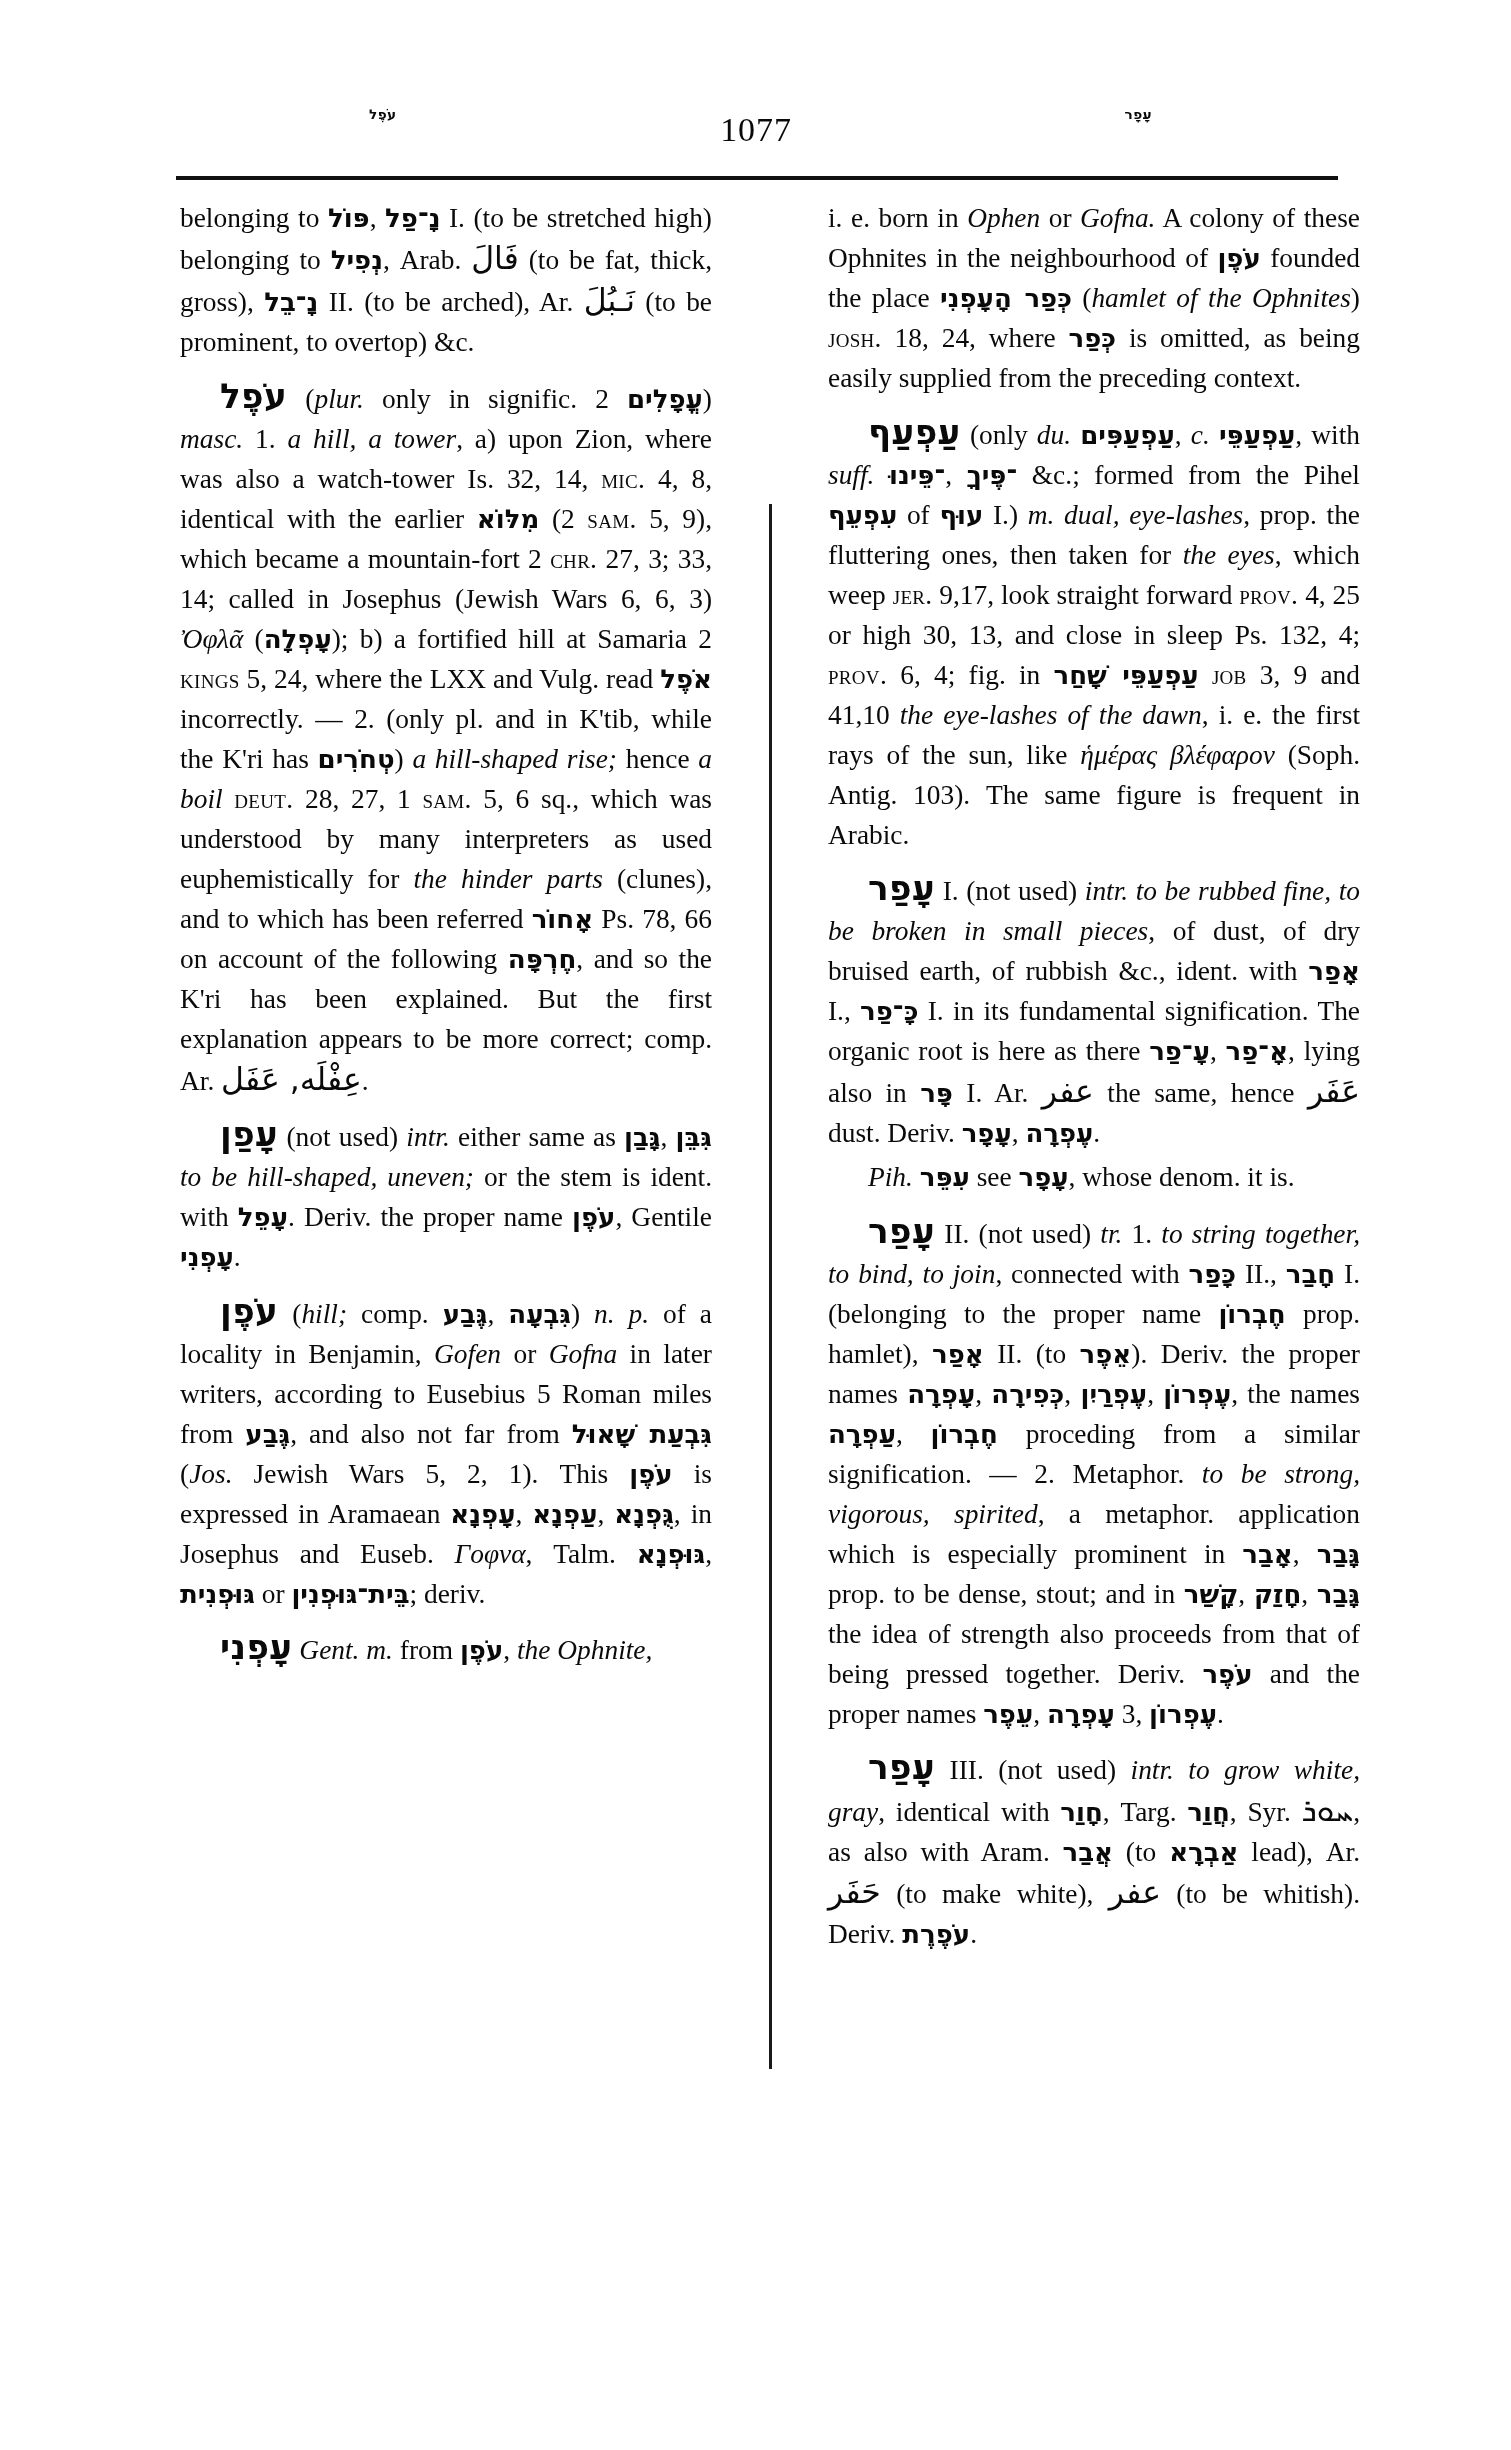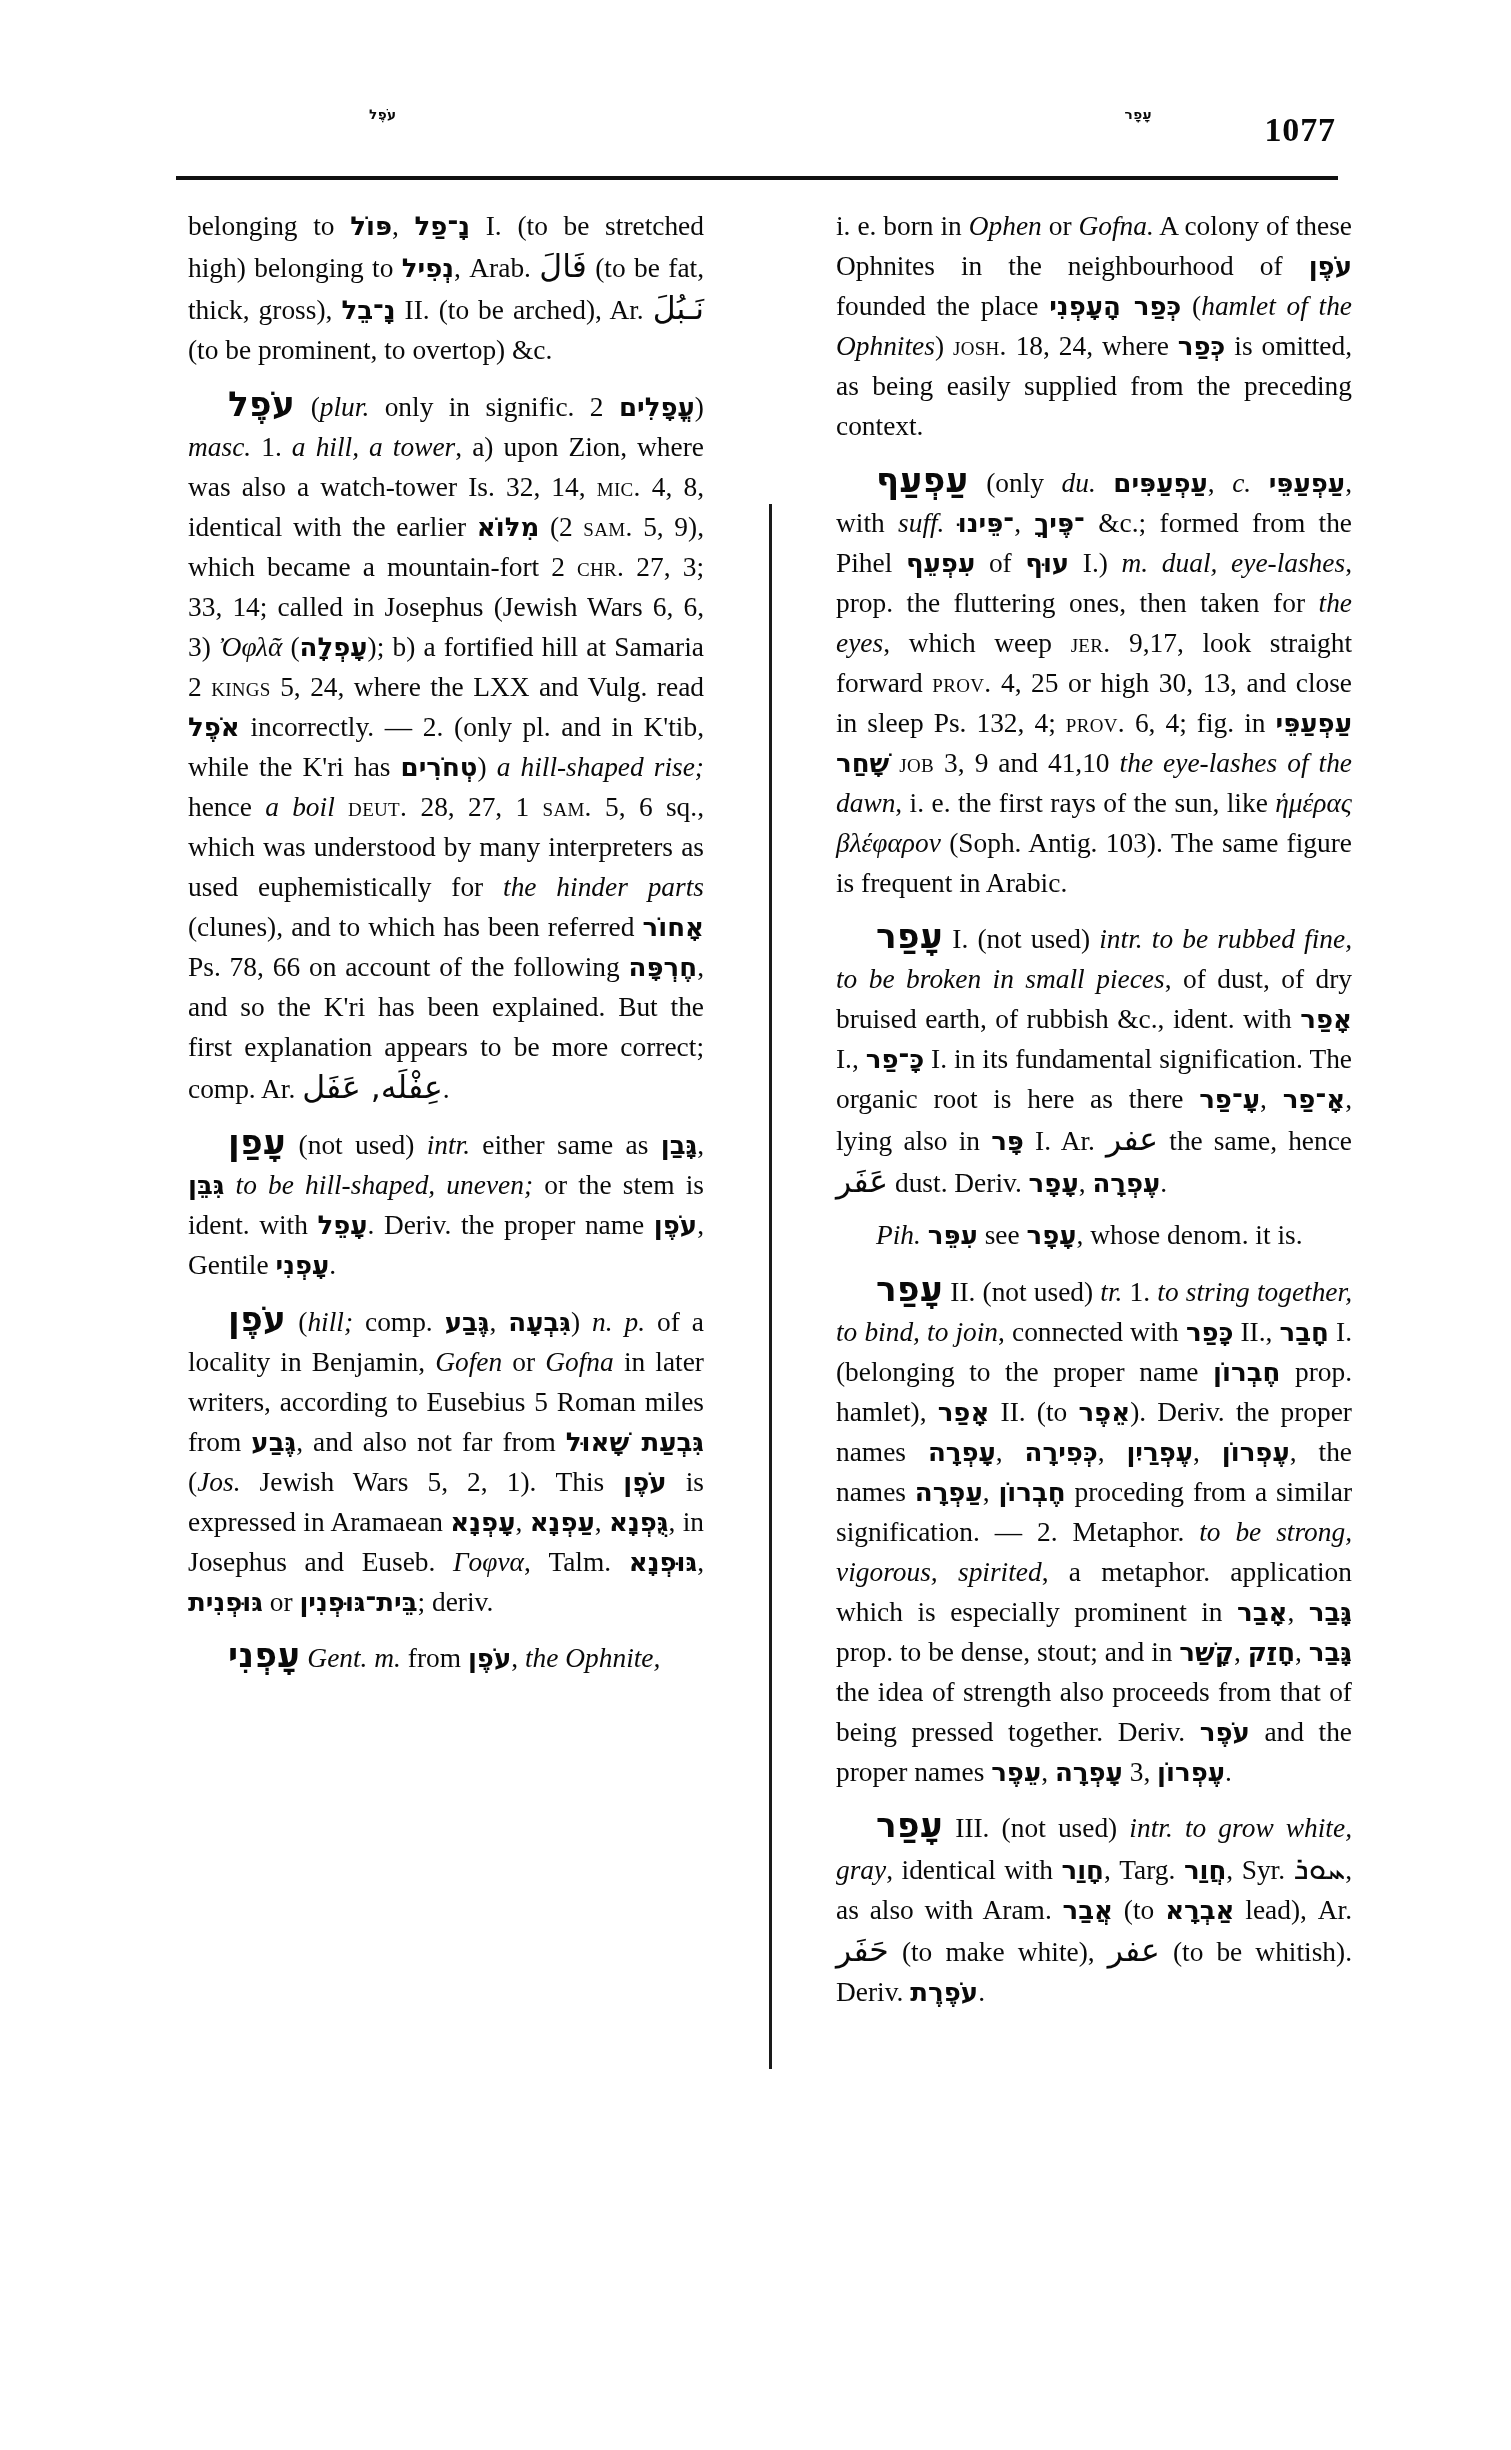--- a/index.html
+++ b/index.html
@@ -43,23 +43,23 @@
     font-size: 36px;
     font-weight: 700;
     direction: rtl;
     unicode-bidi: isolate;
     letter-spacing: 0.4px;
   }
   .rh-page {
     position: absolute;
     left: 0; right: 0;
     top: 5.4px;
-    text-align: right;
+    text-align: center;
     font-size: 34px;
-    font-weight: 700;
+    font-weight: 400;
     letter-spacing: 0.9px;
   }
   .rh-right {
     position: absolute;
     right: 184px;
     top: 0;
     font-size: 36px;
     font-weight: 700;
     direction: rtl;
     unicode-bidi: isolate;
@@ -91,21 +91,21 @@
   .divider {
     position: absolute;
     left: 769px;
     top: 504px;
     width: 2.7px;
     height: 1565px;
     background: #1a1a1a;
   }
 
   p.blk {
-    margin: 12px;
+    margin: 4px;
     text-indent: 0;
   }
   p.blk.indent {
     text-indent: 40px;
   }
   p.gap {
     margin-top: 13.5px;
   }
 
   

